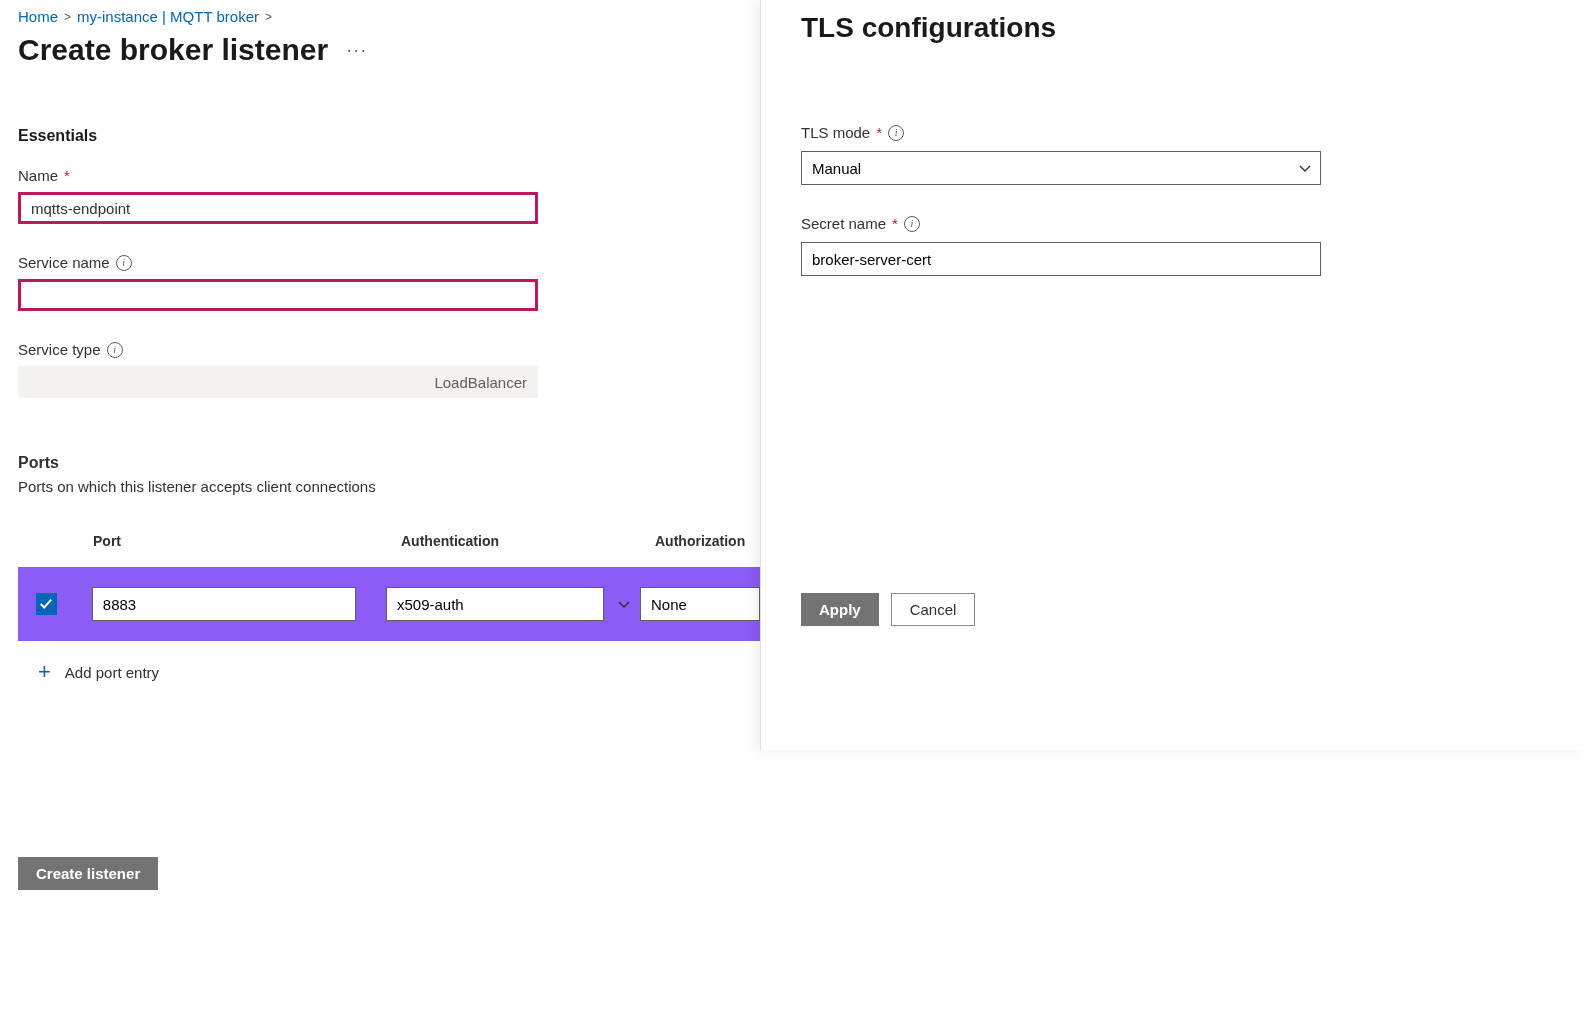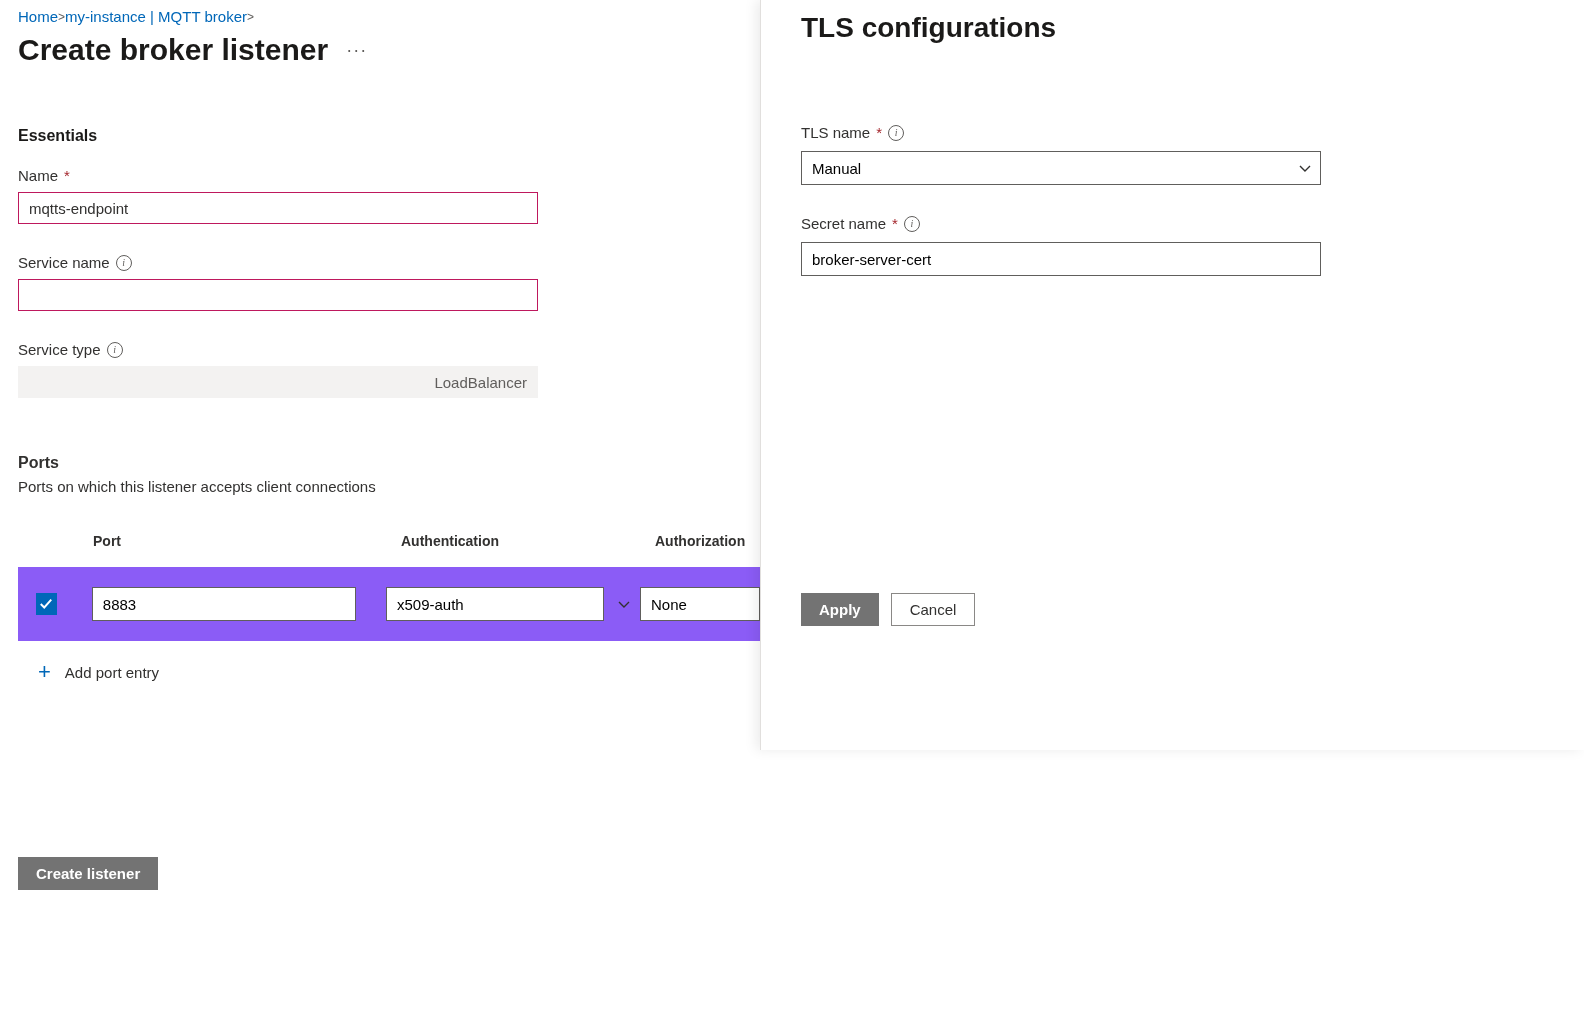--- a/index.html
+++ b/index.html
@@ -17,20 +17,21 @@
       position: absolute;
       left: 0;
       top: 0;
       width: 760px;
       height: 1030px;
       padding: 8px 0 0 18px;
     }
     .breadcrumb {
       display: flex;
       align-items: center;
+      gap: 6px;
       font-size: 15px;
       margin-bottom: 8px;
     }
     .breadcrumb a { color: #0067b8; text-decoration: none; }
     .breadcrumb .chev { color: #605e5c; font-size: 12px; }
     .page-title-row {
       display: flex;
       align-items: center;
       gap: 18px;
       margin-top: 6px;
@@ -68,21 +69,21 @@
       border-radius: 50%;
       font-size: 10px;
       color: #605e5c;
       font-style: italic;
       font-family: Georgia, serif;
       line-height: 1;
     }
     .text-input {
       width: 520px;
       height: 32px;
-      border: 1px solid #be185d;
+      border: 3px solid #be185d;
       padding: 0 10px;
       font-size: 15px;
       color: #323130;
       background: #fff;
     }
     .text-input.disabled {
       background: #f3f2f1;
       border: 1px solid #f3f2f1;
       color: #605e5c;
       text-align: right;
@@ -298,21 +299,21 @@
   <div class="footer-primary">
     <button class="btn-primary">Create listener</button>
   </div>
 </div>
 
 <div class="side-panel">
   <h2 class="side-title">TLS configurations</h2>
 
   <div class="side-field">
     <div class="side-label">
-      <span>TLS name</span>
+      <span>TLS mode</span>
       <span class="req">*</span>
       <span class="info-icon">i</span>
     </div>
     <span class="select-wrap">
       <input class="side-select" value="Manual" style="">
       <span class="chev-down"><svg width="12" height="8" viewBox="0 0 12 8">
             <path d="M1 1 L6 6 L11 1" stroke="#323130" stroke-width="1.4" fill="none"></path>
           </svg></span>
     </span>
   </div>

